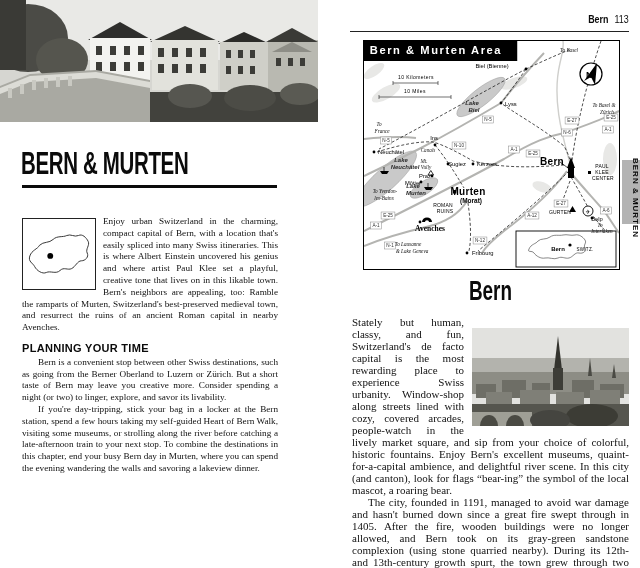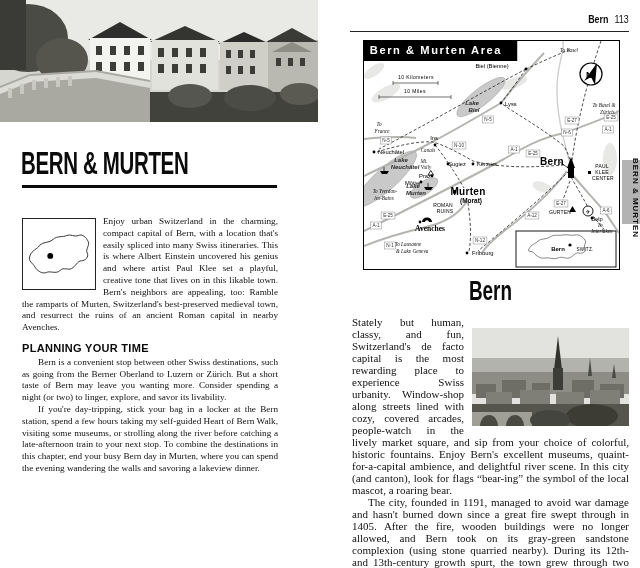--- a/index.html
+++ b/index.html
@@ -130,21 +130,21 @@
       <svg width="72" height="70" viewBox="0 0 74 72">
         <path d="M7,38 C9,32 15,31 17,27 C21,23 27,25 31,21 C35,17 41,19 45,17
                  C49,15 53,19 57,17 C61,15 65,19 67,23 C69,27 64,31 66,35
                  C68,39 64,43 60,43 C56,43 54,49 50,51 C46,53 42,49 38,53
                  C34,57 28,53 24,55 C20,57 14,53 12,49 C10,45 5,44 7,38 Z" fill="#ffffff" stroke="#333" stroke-width="1"></path>
         <circle cx="28" cy="38" r="3" fill="#000"></circle>
       </svg>
     </div>
     <p>Enjoy urban Switzerland in the charming, compact capital of Bern, with a location that's easily spliced into many Swiss itineraries. This is where Albert Einstein uncovered his genius and where artist Paul Klee set a playful, creative tone that lives on in this likable town. Bern's neighbors are appealing, too: Ramble the ramparts of Murten, Switzerland's best-preserved medieval town, and resurrect the ruins of an ancient Roman capital in nearby Avenches.</p>
     <div class="sec-head">PLANNING YOUR TIME</div>
-    <p class="indent">Bern is a convenient stop between other Swiss destinations, such as going from the Berner Oberland to Luzern or Zürich. But a short taste of Bern may leave you wanting more. Consider spending a night (or two) to linger, explore, and savor its livability.</p>
+    <p class="indent">Bern is a convenient stop between other Swiss destinations, such as going from the Berner Oberland to Luzern or Zürich. But a short taste of Bern may leave you creative more. Consider spending a night (or two) to linger, explore, and savor its livability.</p>
     <p class="indent">If you're day-tripping, stick your bag in a locker at the Bern station, spend a few hours taking my self-guided Heart of Bern Walk, visiting some museums, or strolling along the river before catching a late-afternoon train to your next stop. To combine the destinations in this chapter, end your busy Bern day in Murten, where you can spend the evening wandering the walls and savoring a lakeview dinner.</p>
   </div>
 
   <div id="rp-header">
     <b>Bern</b><span>113</span>
   </div>
   <div id="rp-rule"></div>
 
   <div id="map-box">
     <svg id="map-svg" width="255" height="228" viewBox="0 0 255 228">

